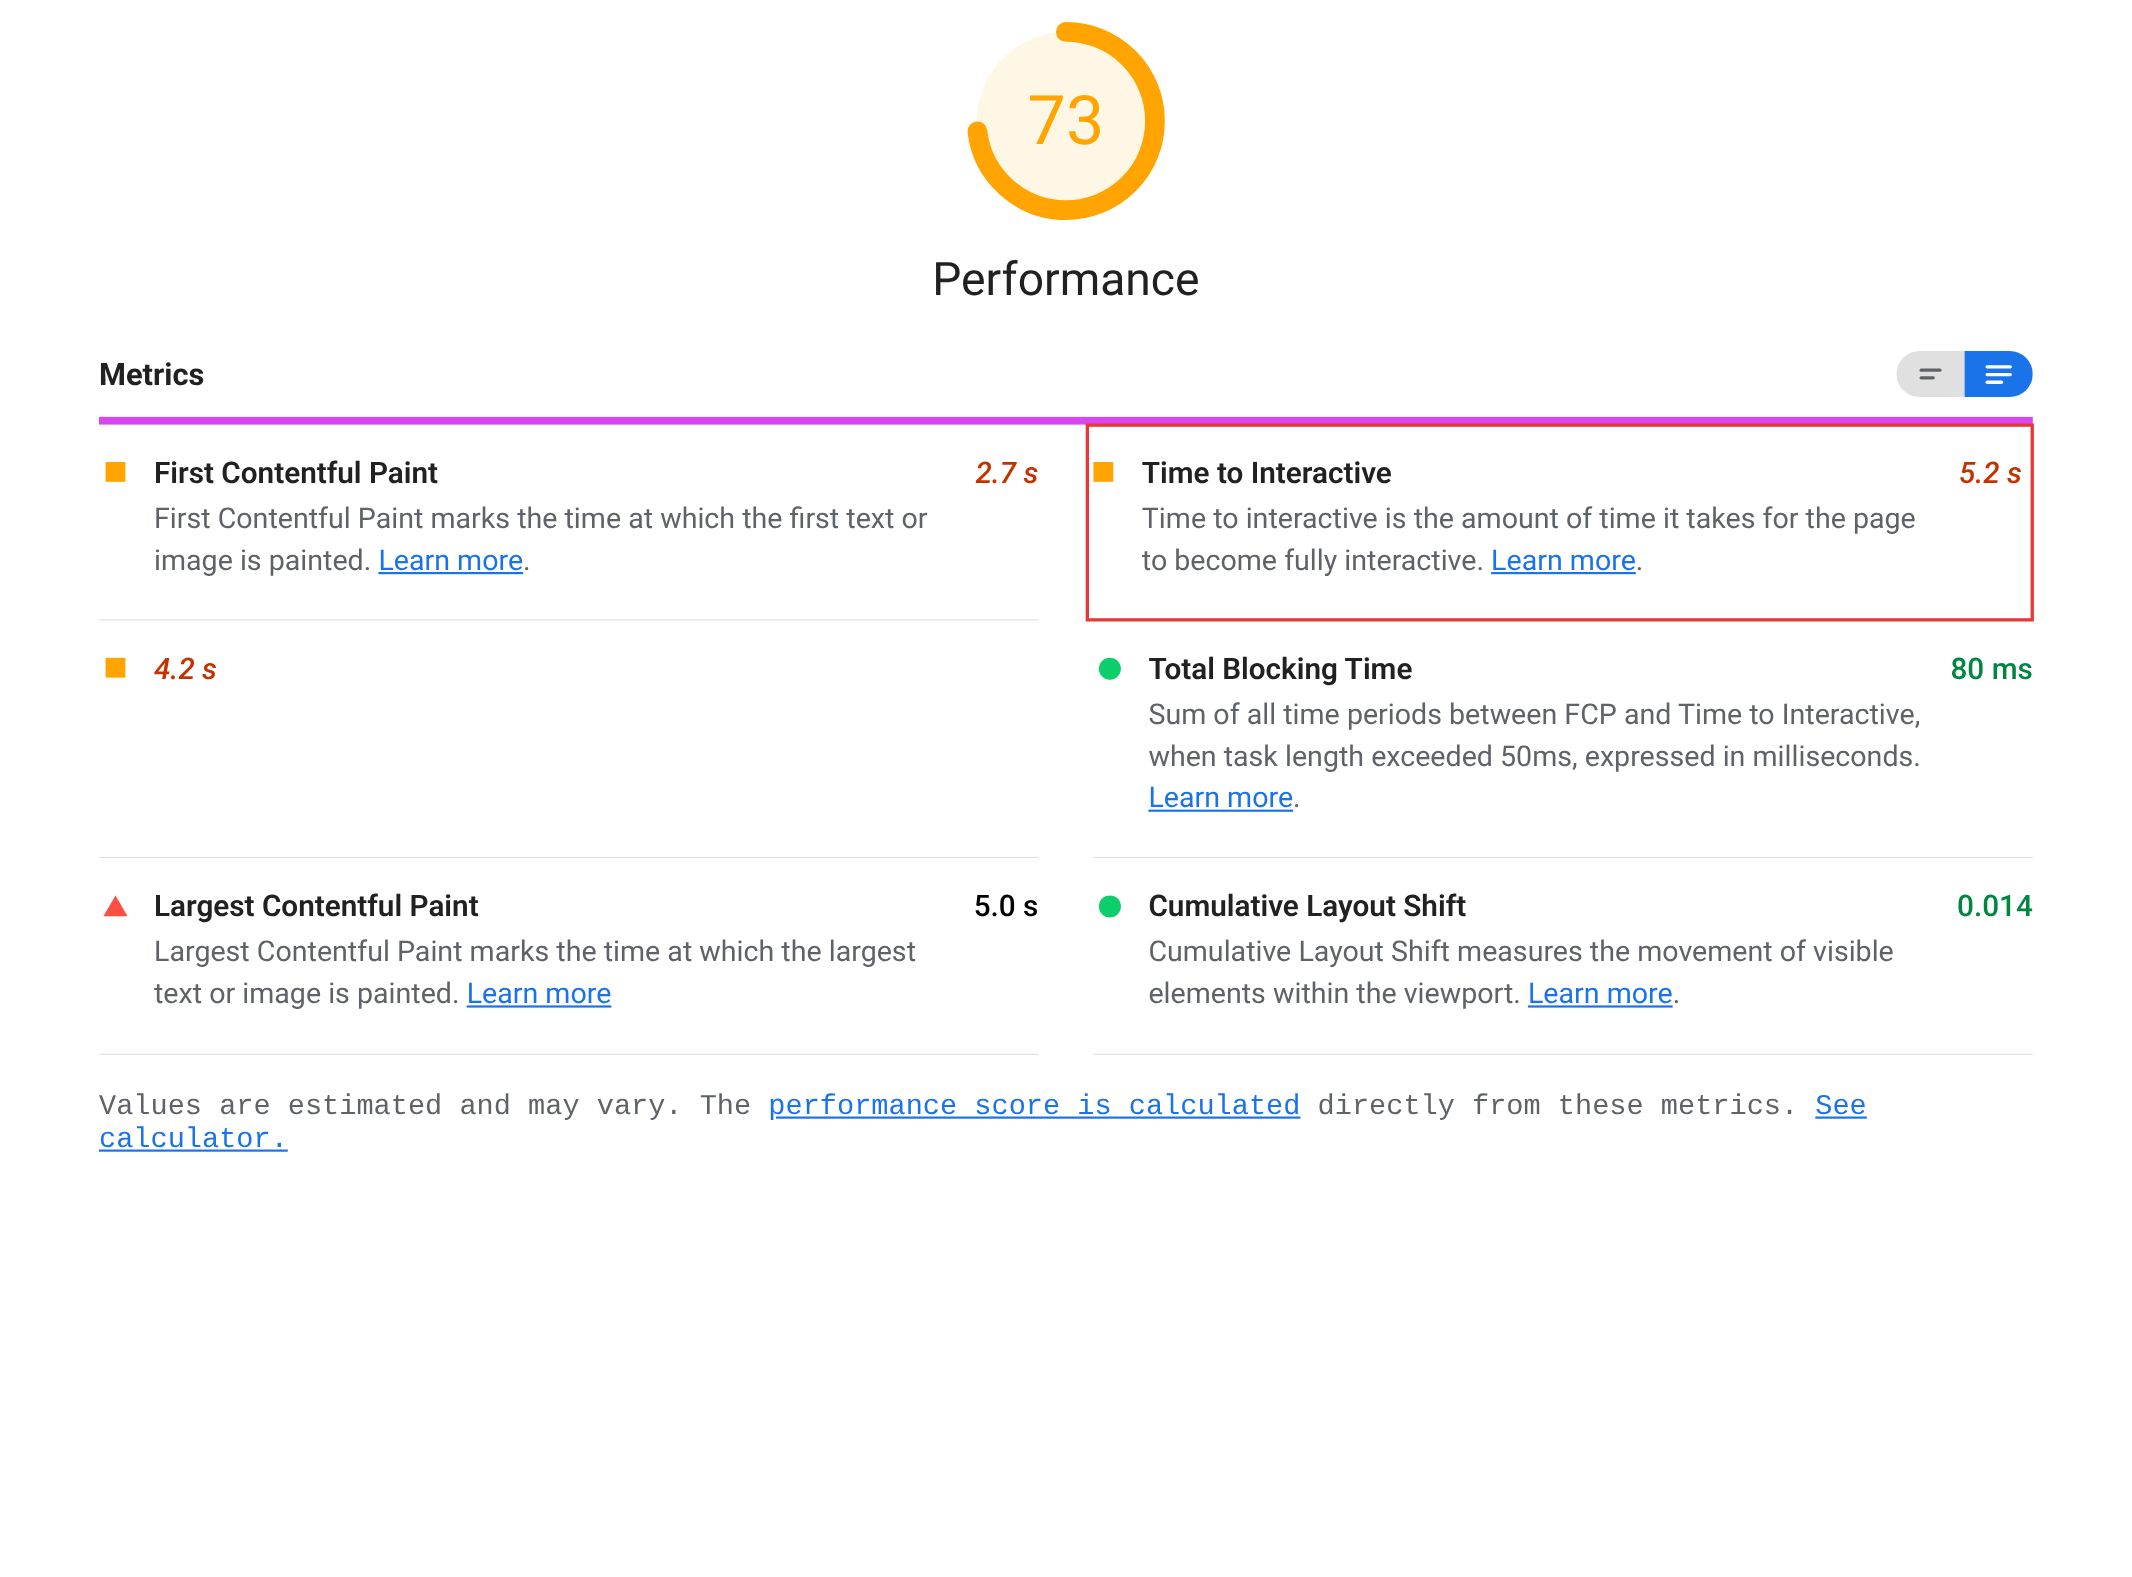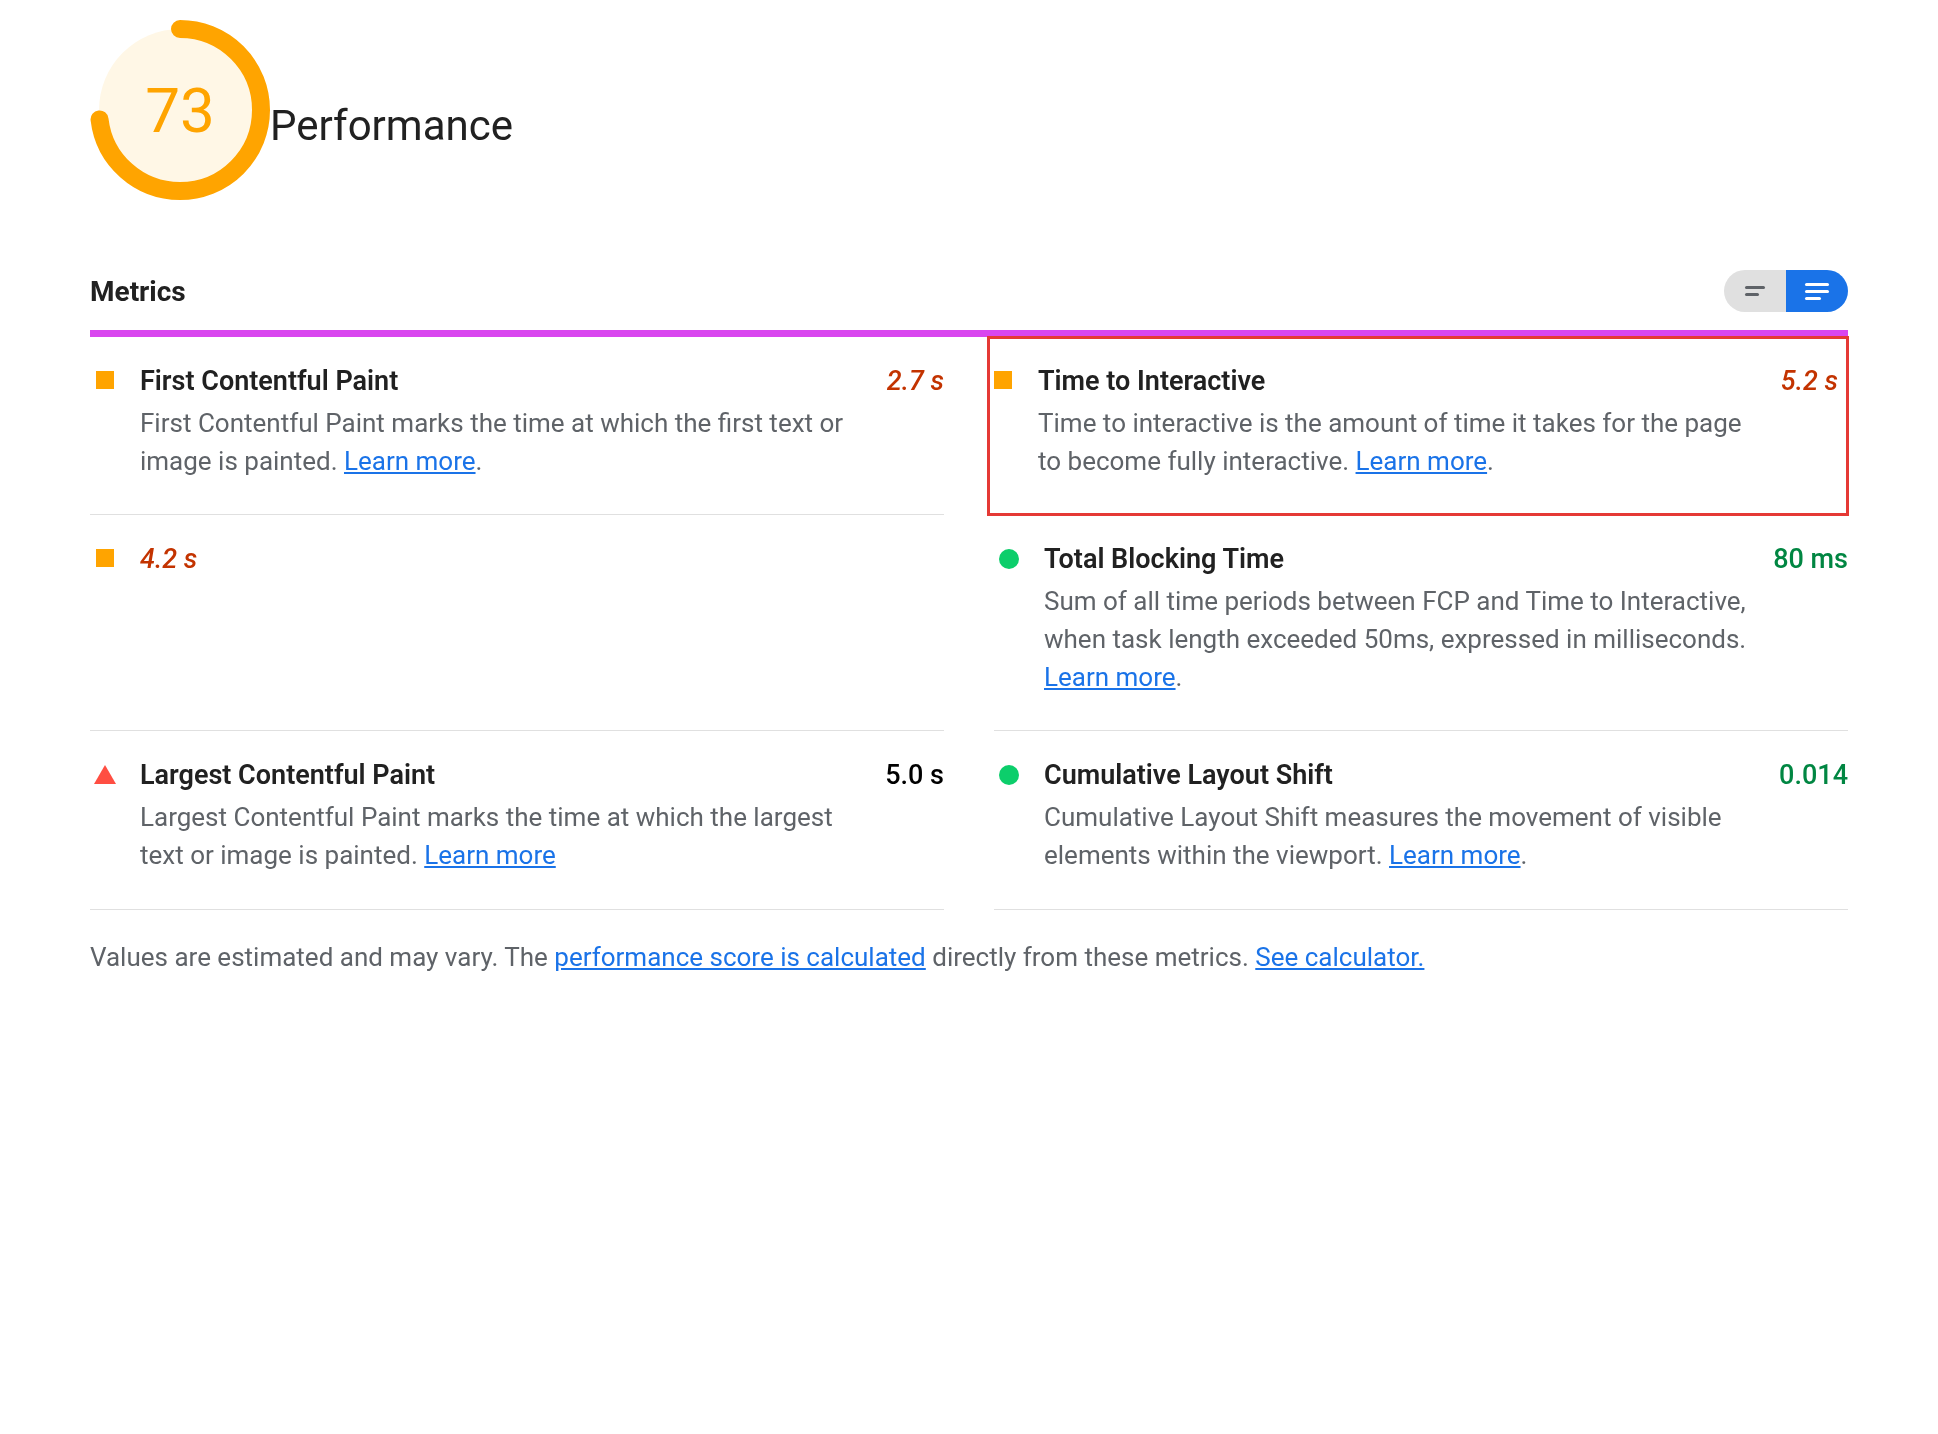--- a/index.html
+++ b/index.html
@@ -5,20 +5,21 @@
   * { box-sizing: border-box; margin: 0; padding: 0; }
   body {
     font-family: -apple-system, BlinkMacSystemFont, "Segoe UI", Roboto, Helvetica, Arial, sans-serif;
     background: #fff;
     color: #212121;
     width: 1938px;
     padding: 20px 90px 40px 90px;
   }
   .gauge-wrap {
     display: flex;
+    flex-direction: column;
     align-items: center;
     margin-bottom: 40px;
   }
   .gauge {
     position: relative;
     width: 180px;
     height: 180px;
     margin-bottom: 30px;
   }
   .gauge svg { width: 180px; height: 180px; transform: rotate(-90deg); }
@@ -145,20 +146,21 @@
     white-space: nowrap;
     padding-top: 0;
   }
   .val-orange { color: #c33300; font-style: italic; }
   .val-red { color: #000000; }
   .val-green { color: #018642; text-align: center; }
   .footnote {
     margin-top: 32px;
     font-size: 26px;
     color: #5f6368;
+    font-family: Liberation Mono, monospace;
   }
 </style>
 </head>
 <body>
 
 <div class="gauge-wrap">
   <div class="gauge">
     <svg viewBox="0 0 120 120">
       <circle cx="60" cy="60" r="54" fill="#fff7e6" stroke="none"></circle>
       <circle cx="60" cy="60" r="54" fill="none" stroke="#ffa400" stroke-width="12" stroke-linecap="round" stroke-dasharray="339.292" stroke-dashoffset="91.6"></circle>

